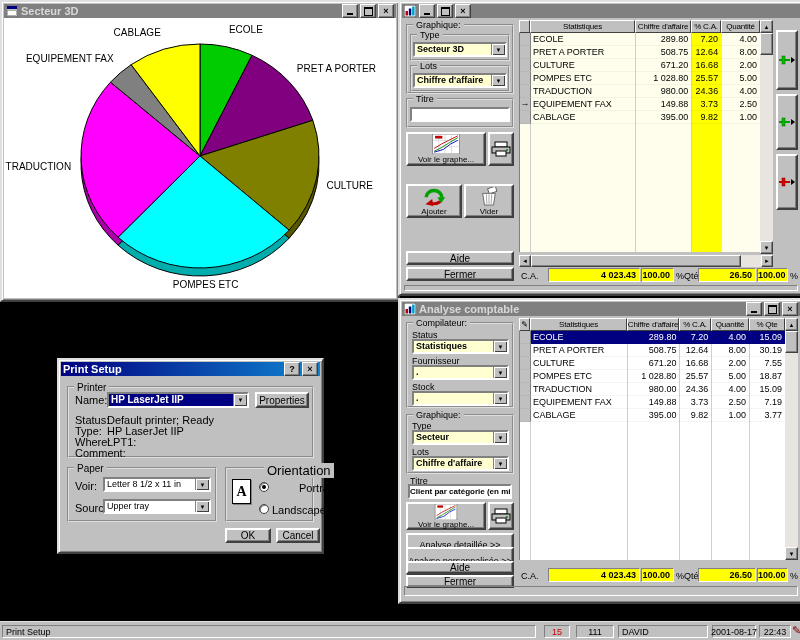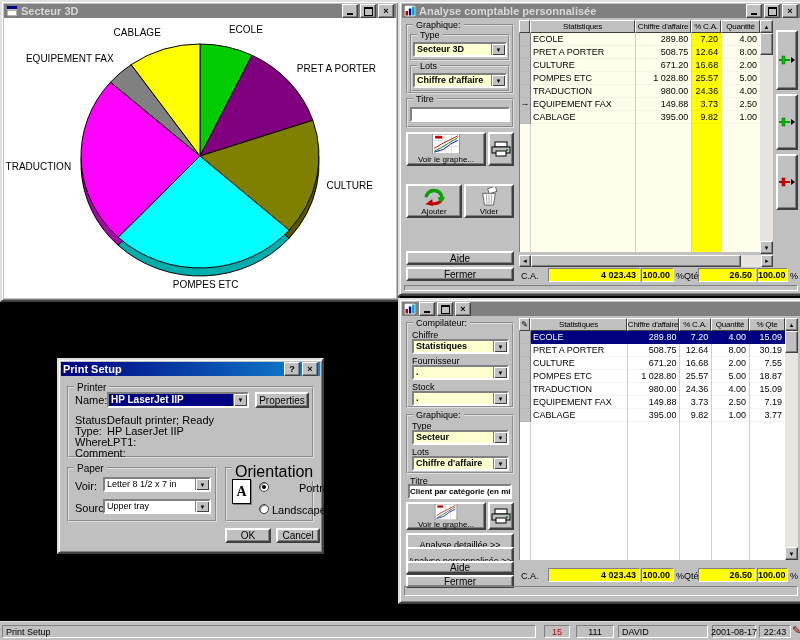--- a/index.html
+++ b/index.html
@@ -108,21 +108,20 @@
 <div class="win" id="winA" style="left:398px;top:0;width:402px;height:292px;">
   <div class="titlebar inactive">
     <span>
         <svg width="12" height="12" viewBox="0 0 12 12">
           <rect width="12" height="12" fill="#fff" stroke="#404040"></rect>
           <rect x="1.5" y="6" width="2.5" height="4.5" fill="#c00000"></rect>
           <rect x="4.8" y="3.5" width="2.5" height="7" fill="#000080"></rect>
           <rect x="8.1" y="1.5" width="2.5" height="9" fill="#00a0c8"></rect>
         </svg>
       </span>
-    <span class="title-text">Analyse comptable personnalisée</span>
     <span class="wbtns">
       <span class="wbtn">
           <i class="g-min"></i>
         </span>
       <span class="wbtn">
           <i class="g-max"></i>
         </span>
       <span class="wbtn">×</span>
     </span>
   </div>
@@ -322,35 +321,36 @@
 <div class="win" id="winB" style="left:398px;top:298px;width:402px;height:302px;">
   <div class="titlebar inactive">
     <span>
         <svg width="12" height="12" viewBox="0 0 12 12">
           <rect width="12" height="12" fill="#fff" stroke="#404040"></rect>
           <rect x="1.5" y="6" width="2.5" height="4.5" fill="#c00000"></rect>
           <rect x="4.8" y="3.5" width="2.5" height="7" fill="#000080"></rect>
           <rect x="8.1" y="1.5" width="2.5" height="9" fill="#00a0c8"></rect>
         </svg>
       </span>
+    <span class="title-text">Analyse comptable</span>
     <span class="wbtns">
       <span class="wbtn">
           <i class="g-min"></i>
         </span>
       <span class="wbtn">
           <i class="g-max"></i>
         </span>
       <span class="wbtn">×</span>
     </span>
   </div>
 
   <div class="gbox" style="left:6px;top:22px;width:108px;height:86px;">
     <span class="glabel">Compilateur:</span>
   </div>
-  <span class="flabel" style="left:12px;top:30px;">Chiffre</span>
+  <span class="flabel" style="left:12px;top:30px;">Status</span>
   <div class="combo" style="left:12px;top:39px;width:97px;height:15px;">
     <span class="cval">Statistiques</span>
     <span class="cbtn">▼</span>
   </div>
   <span class="flabel" style="left:12px;top:56px;">Fournisseur</span>
   <div class="combo" style="left:12px;top:65px;width:97px;height:15px;">
     <span class="cval">.</span>
     <span class="cbtn">▼</span>
   </div>
   <span class="flabel" style="left:12px;top:82px;">Stock</span>
@@ -518,31 +518,31 @@
   <span class="dlabel" style="left:16px;top:76px;">Where:</span>
   <span class="dlabel" style="left:48px;top:76px;">LPT1:</span>
   <span class="dlabel" style="left:16px;top:87px;">Comment:</span>
   <span class="dlabel" style="left:48px;top:87px;"></span>
 
   <div class="gbox" style="left:8px;top:107px;width:150px;height:55px;">
     <span class="glabel" style="font-size:10px;">Paper</span>
   </div>
   <span class="dlabel" style="left:16px;top:120px;">Voir:</span>
   <div class="combo white" style="left:44px;top:117px;width:108px;height:15px;">
-    <span class="cval" style="font-weight:normal;">Letter 8 1/2 x 7 in</span>
+    <span class="cval" style="font-weight:normal;">Letter 8 1/2 x 11 in</span>
     <span class="cbtn">▼</span>
   </div>
   <span class="dlabel" style="left:16px;top:142px;">Source:</span>
   <div class="combo white" style="left:44px;top:139px;width:108px;height:15px;">
     <span class="cval" style="font-weight:normal;">Upper tray</span>
     <span class="cbtn">▼</span>
   </div>
 
   <div class="gbox" style="left:166px;top:107px;width:89px;height:55px;">
-    <span class="glabel" style="font-size:16px;">Orientation</span>
+    <span class="glabel" style="font-size:13px;margin-left:32px;">Orientation</span>
   </div>
   <div class="abs" style="left:173px;top:119px;width:17px;height:23px;background:#fff;border:1px solid #000;box-shadow:1px 1px 0 #808080;display:flex;align-items:center;justify-content:center;font-family:'Liberation Serif',serif;font-weight:bold;font-size:14px;">A</div>
   <span class="radio on" style="left:200px;top:122px;"></span>
   <span class="dlabel" style="left:213px;top:122px;padding-left:27px;">Portrait</span>
   <span class="radio" style="left:200px;top:144px;"></span>
   <span class="dlabel" style="left:213px;top:144px;">Landscape</span>
 
   <div class="btn95" style="position:absolute;left:166px;top:168px;width:46px;height:15px;">OK</div>
   <div class="btn95" style="position:absolute;left:217px;top:168px;width:44px;height:15px;">Cancel</div>
 </div>

